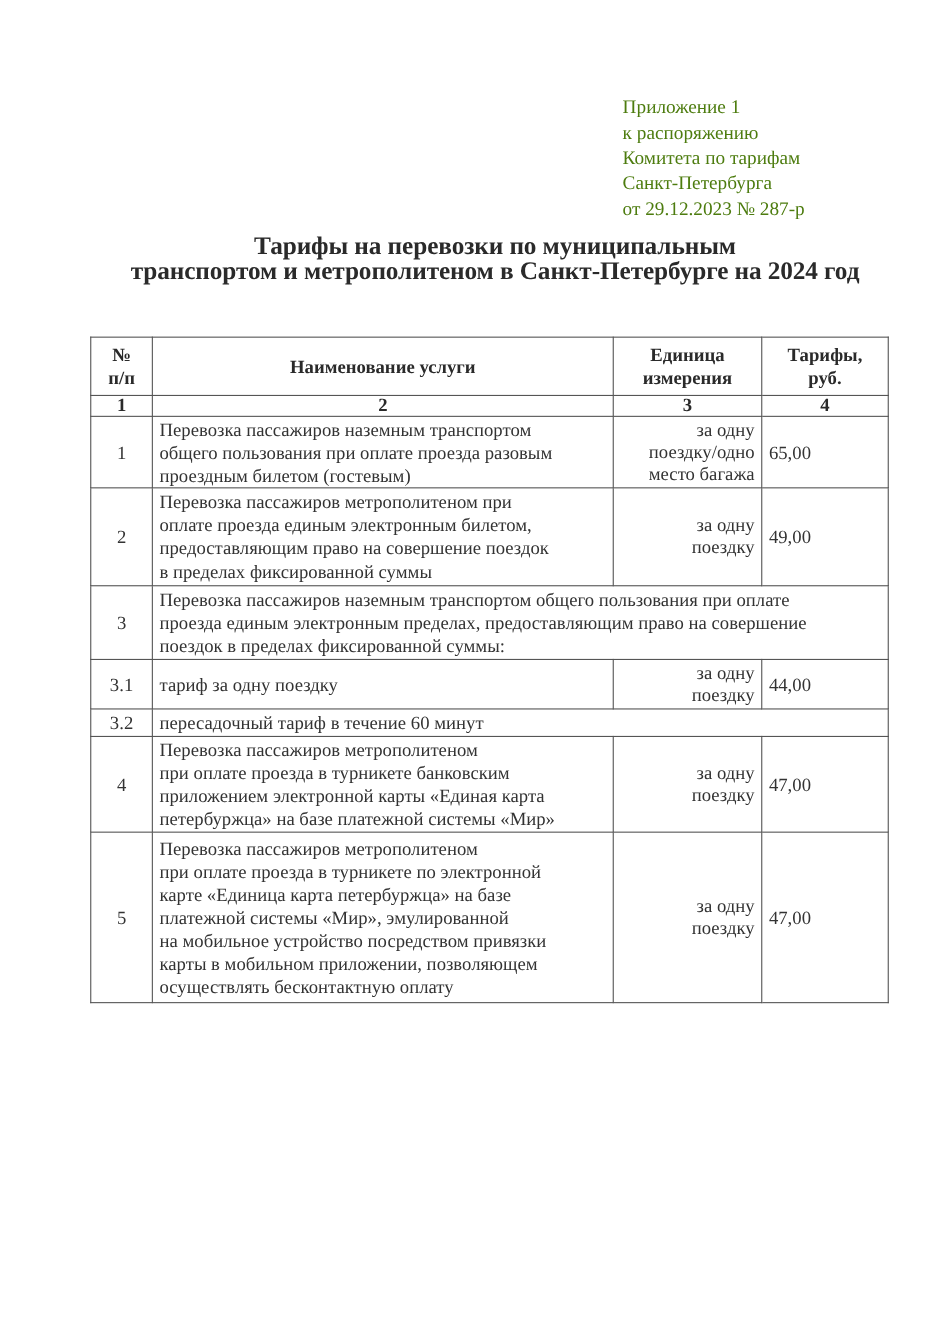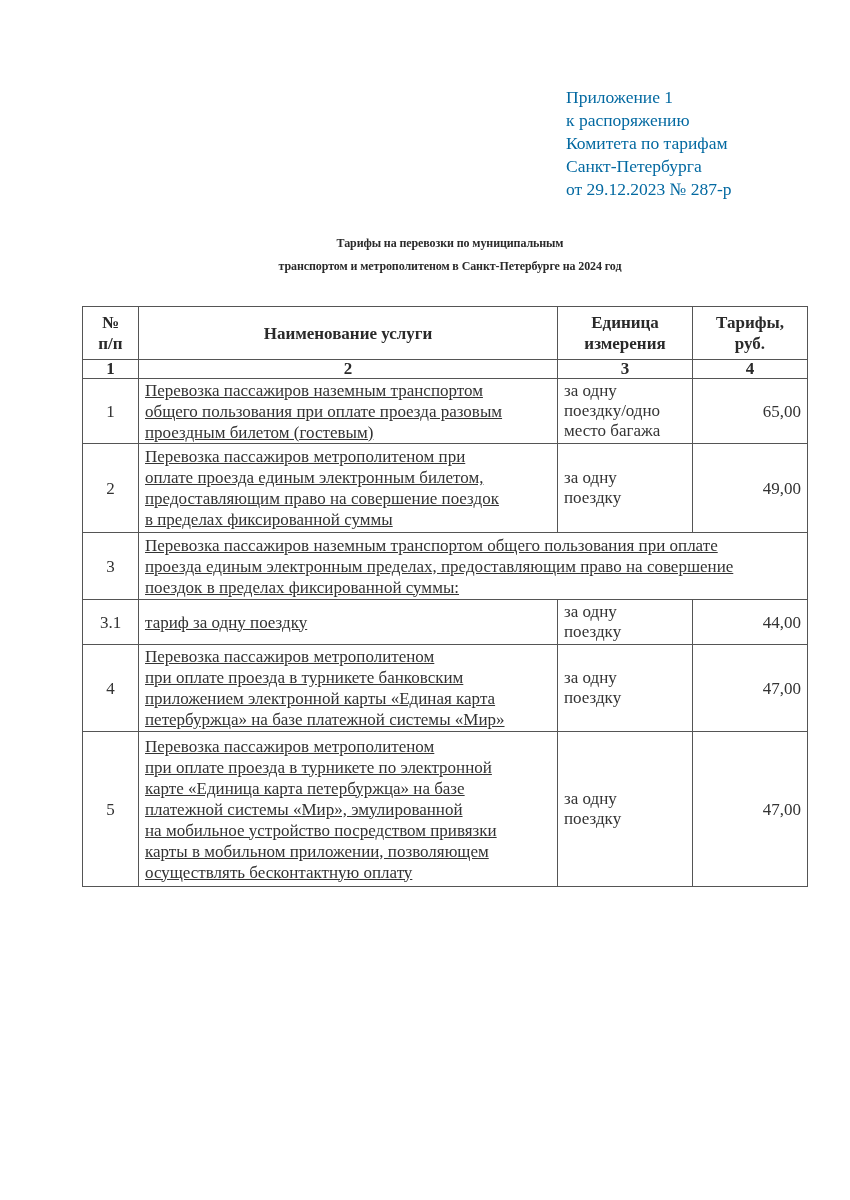--- a/index.html
+++ b/index.html
@@ -3,45 +3,45 @@
 <meta charset="utf-8">
 <style>
   html, body { margin: 0; padding: 0; }
   body {
     width: 850px; height: 1200px; background: #ffffff; position: relative;
     font-family: "Liberation Serif", "DejaVu Serif", serif; color: #2b2b2b;
     overflow: hidden;
   }
   .appendix {
     position: absolute; left: 566px; top: 86px;
-    font-size: 17.5px; line-height: 23px; color: #0369a1;
+    font-size: 17.5px; line-height: 23px; color: #4d7c0f;
   }
   .appendix div { white-space: nowrap; }
   .title {
     position: absolute; left: 90px; width: 720px; top: 212px;
-    text-align: center; font-weight: bold; font-size: 12px; line-height: 23px;
-    color: #2a2a2a; letter-spacing: -0.1px; margin-top: 20px;
+    text-align: center; font-weight: bold; font-size: 23px; line-height: 23px;
+    color: #2a2a2a; letter-spacing: -0.1px;
   }
   .title div { white-space: nowrap; }
   table.tariffs {
     position: absolute; left: 82px; top: 306px; width: 725px;
     border-collapse: collapse; table-layout: fixed;
     font-size: 17px; line-height: 21px; color: #333;
   }
   table.tariffs td, table.tariffs th {
     border: 1.3px solid #555; padding: 0 6px; vertical-align: middle;
   }
   col.c1 { width: 56px; } col.c2 { width: 419px; } col.c3 { width: 135px; } col.c4 { width: 115px; }
   th { font-weight: bold; text-align: center; color: #2a2a2a; }
   .hdr th { height: 52px; line-height: 21px; }
   .nums th { height: 18px; line-height: 18px; }
   td.num { text-align: center; padding: 0 2px; }
-  td.unit { text-align: left; line-height: 20px; }
-  td.price { text-align: right; }
-  td.name { text-align: left; padding-left: 8px; text-decoration: underline; }
+  td.unit { text-align: right; line-height: 20px; }
+  td.price { text-align: left; }
+  td.name { text-align: left; padding-left: 8px; }
   .r1 td { height: 64px; }
   .r2 td { height: 88px; }
   .r3 td { height: 66px; }
   .r31 td { height: 44px; }
   .r32 td { height: 24px; }
   .r321 td { height: 42px; }
   .r322 td { height: 42px; }
   .r323 td { height: 22px; }
   .r4 td { height: 86px; }
   .r5 td { height: 154px; }
@@ -134,20 +134,24 @@
   <tr class="r31">
     <td class="num">3.1</td>
     <td class="name">тариф за одну поездку</td>
     <td class="unit">
       <div>за одну</div>
       <div>поездку</div>
     </td>
     <td class="price">44,00</td>
   </tr>
 
+  <tr class="r32">
+    <td class="num">3.2</td>
+    <td class="name" colspan="3">пересадочный тариф в течение 60 минут</td>
+  </tr>
 
 
 
 
   <tr class="r4">
     <td class="num">4</td>
     <td class="name">
       <div>Перевозка пассажиров метрополитеном</div>
       <div>при оплате проезда в турникете банковским</div>
       <div>приложением электронной карты «Единая карта</div>

